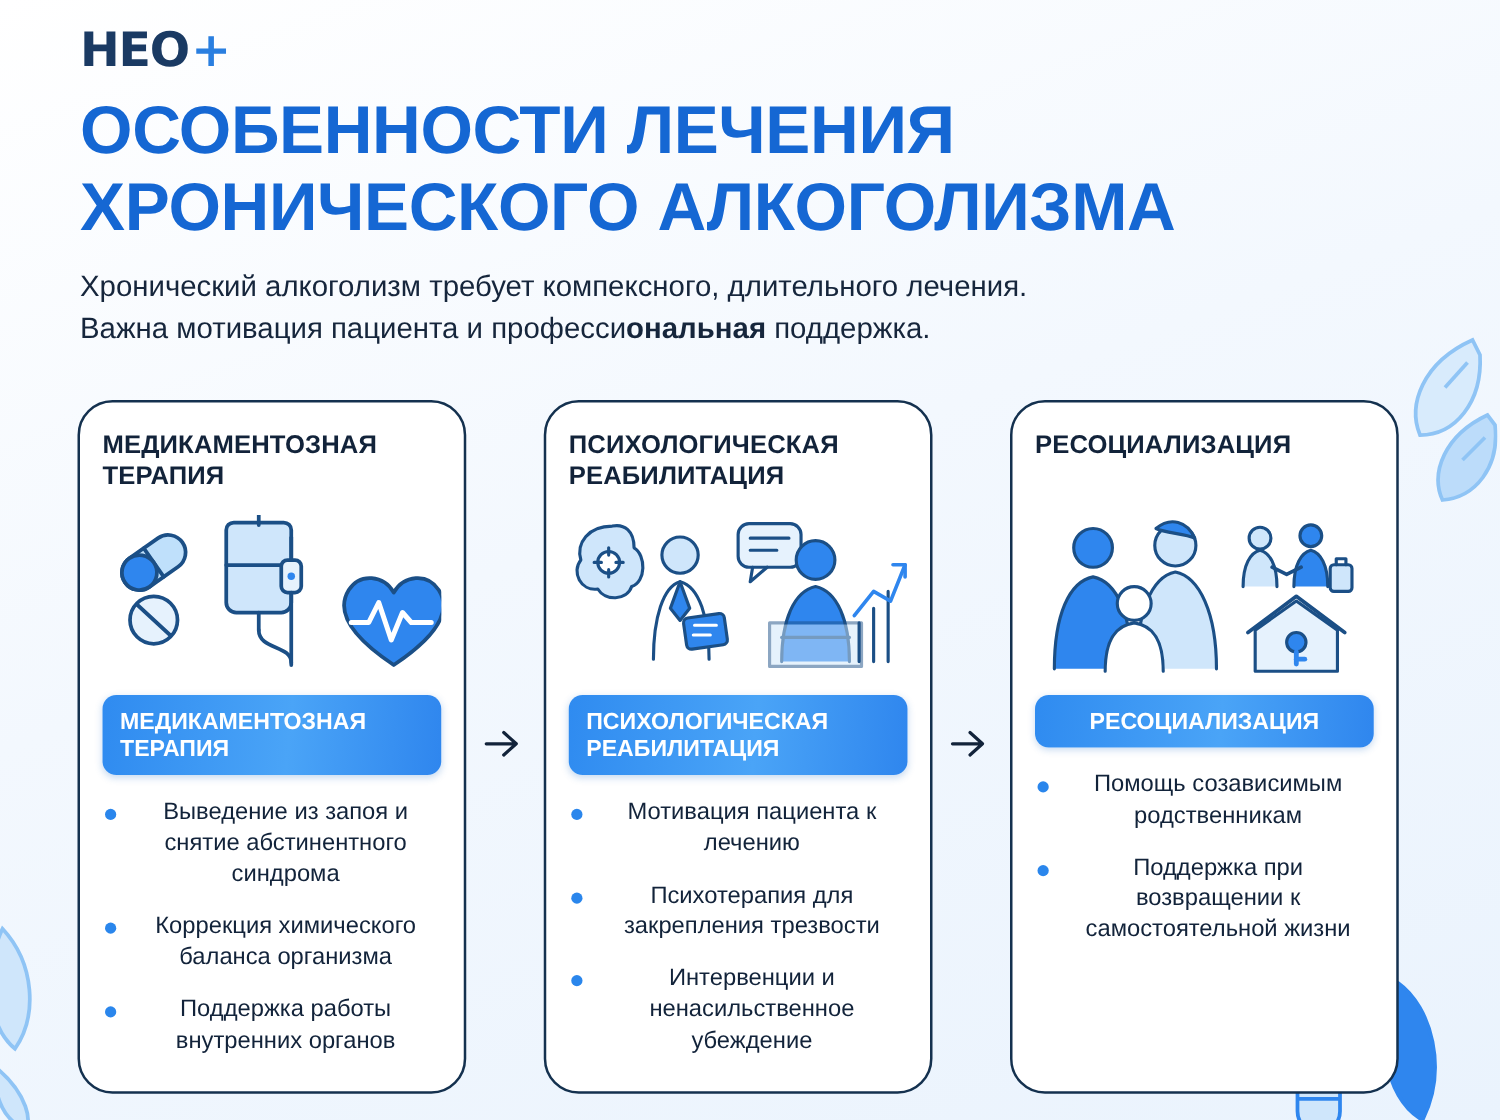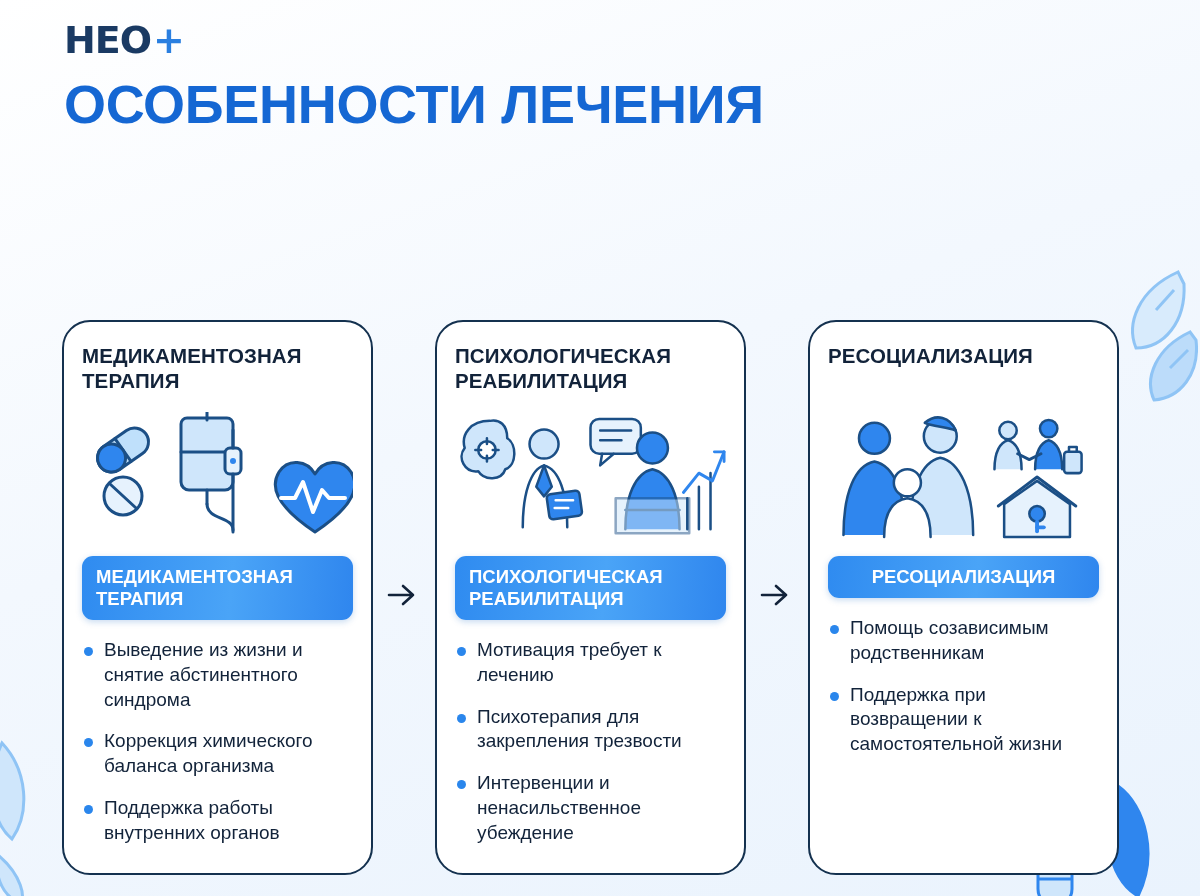--- a/index.html
+++ b/index.html
@@ -130,20 +130,21 @@
     display: flex;
     flex-direction: column;
     gap: 17px;
   }
   .bullets li {
     position: relative;
     padding-left: 22px;
     font-size: 19px;
     line-height: 1.3;
     color: #12233a;
+    text-align: center;
   }
   .bullets li::before {
     content: "";
     position: absolute;
     left: 2px;
     top: 9px;
     width: 9px;
     height: 9px;
     border-radius: 50%;
     background: #2a86ec;
@@ -195,22 +196,29 @@
     </g>
   </svg>
 
   <div class="logo">
     <span>НЕО</span>
       <span class="plus">+</span>
   </div>
 
   <div class="headline">
     <div>ОСОБЕННОСТИ ЛЕЧЕНИЯ</div>
+    <div>ХРОНИЧЕСКОГО АЛКОГОЛИЗМА</div>
   </div>
 
+  <div class="subhead">
+    <div>Хронический алкоголизм требует компексного, длительного лечения.</div>
+    <div>
+      <span>Важна мотивация пациента и професси</span><b>ональная</b><span> поддержка.</span>
+    </div>
+  </div>
 
   <div class="cards">
 
     <div class="card">
       <div class="card-title">МЕДИКАМЕНТОЗНАЯ ТЕРАПИЯ</div>
       <div class="card-illus">
         <svg width="270" height="130" viewBox="0 0 270 130">
           <g stroke="#1b4f86" stroke-width="3" fill="none" stroke-linecap="round" stroke-linejoin="round">
 
             <g transform="rotate(-35 40 38)">
@@ -234,21 +242,21 @@
             <path d="M150 62 v58"></path>
             <circle cx="150" cy="49" r="3" fill="#2f86ee" stroke="none"></circle>
 
             <path d="M232 120 C196 96 186 76 196 60 C205 46 224 48 232 62 C240 48 259 46 268 60 C278 76 268 96 232 120 Z" fill="#2f86ee" stroke="#1b4f86"></path>
             <path d="M198 86 h14 l8 -16 l10 30 l9 -22 l7 8 h16" stroke="#ffffff" stroke-width="4"></path>
           </g>
         </svg>
       </div>
       <div class="pill">МЕДИКАМЕНТОЗНАЯ ТЕРАПИЯ</div>
       <ul class="bullets">
-        <li>Выведение из жизни и снятие абстинентного синдрома</li>
+        <li>Выведение из запоя и снятие абстинентного синдрома</li>
         <li>Коррекция химического баланса организма</li>
         <li>Поддержка работы внутренних органов</li>
       </ul>
     </div>
 
     <div class="connector">
       <svg class="arrow" viewBox="0 0 30 26">
         <path d="M2 13 H26 M16 4 L26 13 L16 22" fill="none" stroke="#12233a" stroke-width="2.6" stroke-linecap="round" stroke-linejoin="round"></path>
       </svg>
     </div>
@@ -280,21 +288,21 @@
             <path d="M166 92 h76 v36 h-76 z" fill="#cfe6fb" opacity=".5"></path>
 
             <path d="M240 124 V92 M252 124 V80 M264 124 V66" stroke="#1b4f86"></path>
             <path d="M236 86 L252 66 L266 74 L278 44" stroke="#2f86ee" stroke-width="3"></path>
             <path d="M268 44 h10 v10" stroke="#2f86ee" stroke-width="3"></path>
           </g>
         </svg>
       </div>
       <div class="pill">ПСИХОЛОГИЧЕСКАЯ РЕАБИЛИТАЦИЯ</div>
       <ul class="bullets">
-        <li>Мотивация требует к лечению</li>
+        <li>Мотивация пациента к лечению</li>
         <li>Психотерапия для закрепления трезвости</li>
         <li>Интервенции и ненасильственное убеждение</li>
       </ul>
     </div>
 
     <div class="connector">
       <svg class="arrow" viewBox="0 0 30 26">
         <path d="M2 13 H26 M16 4 L26 13 L16 22" fill="none" stroke="#12233a" stroke-width="2.6" stroke-linecap="round" stroke-linejoin="round"></path>
       </svg>
     </div>

